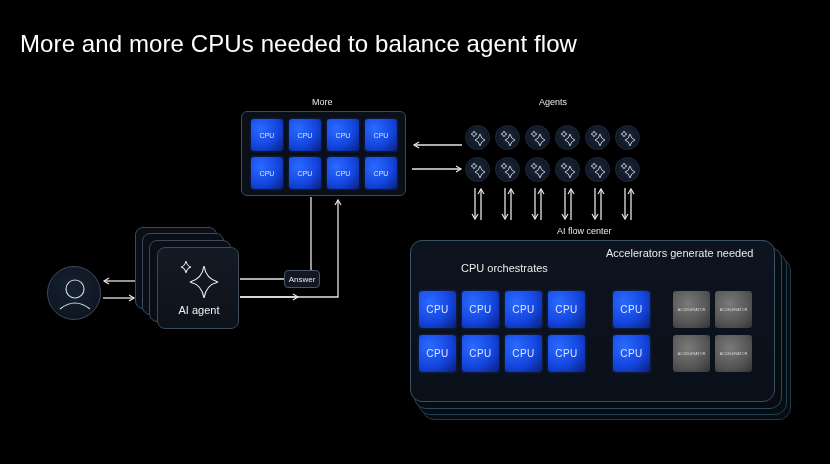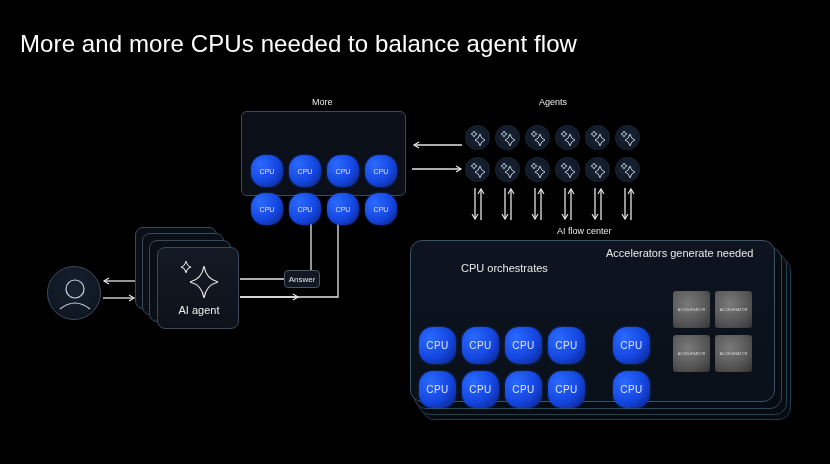--- a/index.html
+++ b/index.html
@@ -2,23 +2,23 @@
 <html><head>
 <meta charset="utf-8">
 <style>
   * { margin:0; padding:0; box-sizing:border-box; }
   html, body { width:830px; height:464px; background:#000; overflow:hidden; }
   body { position:relative; font-family:"Liberation Sans", sans-serif; color:#fff; }
   .abs { position:absolute; }
   #title { left:20px; top:30px; font-size:24px; color:#fff; font-weight:400; letter-spacing:0.1px; white-space:nowrap; }
   .label { font-size:9px; color:#e8e8e8; white-space:nowrap; }
   .cloud-box { left:241px; top:111px; width:165px; height:85px; border:1px solid #3a4a5c; border-radius:6px; background:#0a0f18; }
-  .cpu { position:absolute; border-radius:14px; display:flex; align-items:center; justify-content:center;
+  .cpu { position:absolute; border-radius:3px; display:flex; align-items:center; justify-content:center;
          background: radial-gradient(circle at 30% 30%, #2a6aff 0%, #1446e0 55%, #0a1f7a 100%);
-         box-shadow: 0 0 3px rgba(40,90,255,0.4); color:#dfe6ff;margin-top:36px; }
+         box-shadow: 0 0 3px rgba(40,90,255,0.4); color:#dfe6ff; }
   .cpu.small { width:32px; height:32px; font-size:7px; }
   .cpu.big { width:37px; height:37px; font-size:10px; letter-spacing:0.5px; }
   .acc { position:absolute; width:37px; height:37px; border-radius:3px;
          background: radial-gradient(circle at 40% 35%, #7a7a7a 0%, #555 60%, #333 100%);
          display:flex; align-items:center; justify-content:center; font-size:3.6px; color:#ddd; letter-spacing:0.1px; }
   .agent-dot { position:absolute; width:25px; height:25px; border-radius:50%;
                background: radial-gradient(circle at 50% 45%, #1b2738 0%, #101826 70%, #0b111c 100%);
                border:1px solid #1d2a3a; }
   .agent-dot svg { position:absolute; left:3px; top:3px; }
   .dc-layer { position:absolute; border:1px solid #2a4a5a; border-radius:12px; background:#070b12; }

